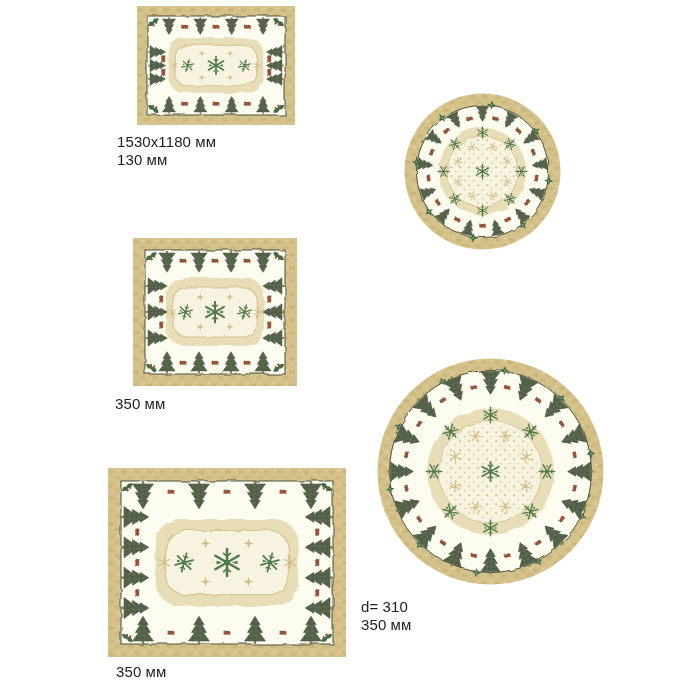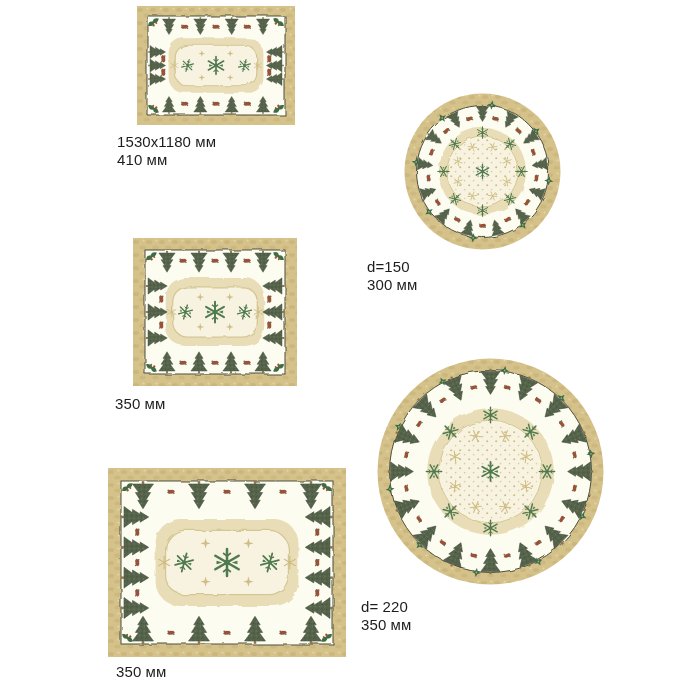--- a/index.html
+++ b/index.html
@@ -124,21 +124,21 @@
         <use href="#tree" transform="translate(20.2 59.5) rotate(90) scale(0.6)"></use>
         <use href="#tree" transform="translate(137.8 59.5) rotate(-90) scale(0.6)"></use>
         <use href="#orn" transform="translate(26 66.25) rotate(90) scale(0.85)"></use>
         <use href="#orn" transform="translate(132 66.25) rotate(90) scale(0.85)"></use>
         <use href="#tree" transform="translate(20.2 73) rotate(90) scale(0.6)"></use>
         <use href="#tree" transform="translate(137.8 73) rotate(-90) scale(0.6)"></use>
       </svg>
     </div>
   <div class="label" style="left:117px;top:133px;width:220px">
     <div>1530x1180 мм</div>
-    <div>410 мм</div>
+    <div>130 мм</div>
   </div>
 
   <div class="cloth" id="cloth-1" style="left:404px;top:93px">
       <svg viewBox="0 0 157 157" width="157" height="157">
         <circle cx="78.5" cy="78.5" r="78" fill="url(#tanTex)"></circle>
         <g filter="url(#wavy)">
           <circle cx="78.5" cy="78.5" r="66" fill="#fdfcf1" stroke="#4c4e3d" stroke-width="1"></circle>
         </g>
         <g transform="rotate(0 78.5 78.5)">
           <use href="#tree" transform="translate(78.5 20.46) rotate(180) scale(0.58)"></use>
@@ -293,24 +293,20 @@
         </g>
         <g transform="rotate(315 78.5 78.5)">
           <use href="#flake" transform="translate(78.5 39.5) rotate(0) scale(0.7200000000000001)"></use>
         </g>
         <g transform="rotate(337.5 78.5 78.5)">
           <use href="#bflake" transform="translate(78.5 51.98) rotate(0) scale(0.63)"></use>
         </g>
         <use href="#flake" transform="translate(78.5 78.5) rotate(0) scale(0.9)"></use>
       </svg>
     </div>
-  <div class="label" style="left:367px;top:258px;width:220px">
-    <div>d=150</div>
-    <div>300 мм</div>
-  </div>
 
   <div class="cloth" id="cloth-2" style="left:133px;top:238px">
       <svg viewBox="0 0 164 148" width="164" height="148">
         <rect width="164" height="148" fill="url(#tanTex)"></rect>
         <g filter="url(#wavy)">
           <rect x="12" y="12" width="140" height="124" fill="#fdfcf1" stroke="#4c4e3d" stroke-width="1"></rect>
         </g>
         <use href="#holly" transform="translate(19 19) rotate(-35) scale(1)"></use>
         <use href="#holly" transform="translate(145 19) rotate(35) scale(1)"></use>
         <use href="#holly" transform="translate(145 129) rotate(145) scale(1)"></use>
@@ -544,21 +540,21 @@
         <g transform="rotate(315 113.5 113.5)">
           <use href="#flake" transform="translate(113.5 57) rotate(0) scale(0.96)"></use>
         </g>
         <g transform="rotate(337.5 113.5 113.5)">
           <use href="#bflake" transform="translate(113.5 75.08) rotate(0) scale(0.84)"></use>
         </g>
         <use href="#flake" transform="translate(113.5 113.5) rotate(0) scale(1.2)"></use>
       </svg>
     </div>
   <div class="label" style="left:361px;top:598px;width:220px">
-    <div>d= 220</div>
+    <div>d= 310</div>
     <div>350 мм</div>
   </div>
 
   <div class="cloth" id="cloth-4" style="left:108px;top:468px">
       <svg viewBox="0 0 238 189" width="238" height="189">
         <rect width="238" height="189" fill="url(#tanTex)"></rect>
         <g filter="url(#wavy)">
           <rect x="13" y="13" width="212" height="163" fill="#fdfcf1" stroke="#4c4e3d" stroke-width="1"></rect>
         </g>
         <use href="#holly" transform="translate(20 20) rotate(-35) scale(1)"></use>

